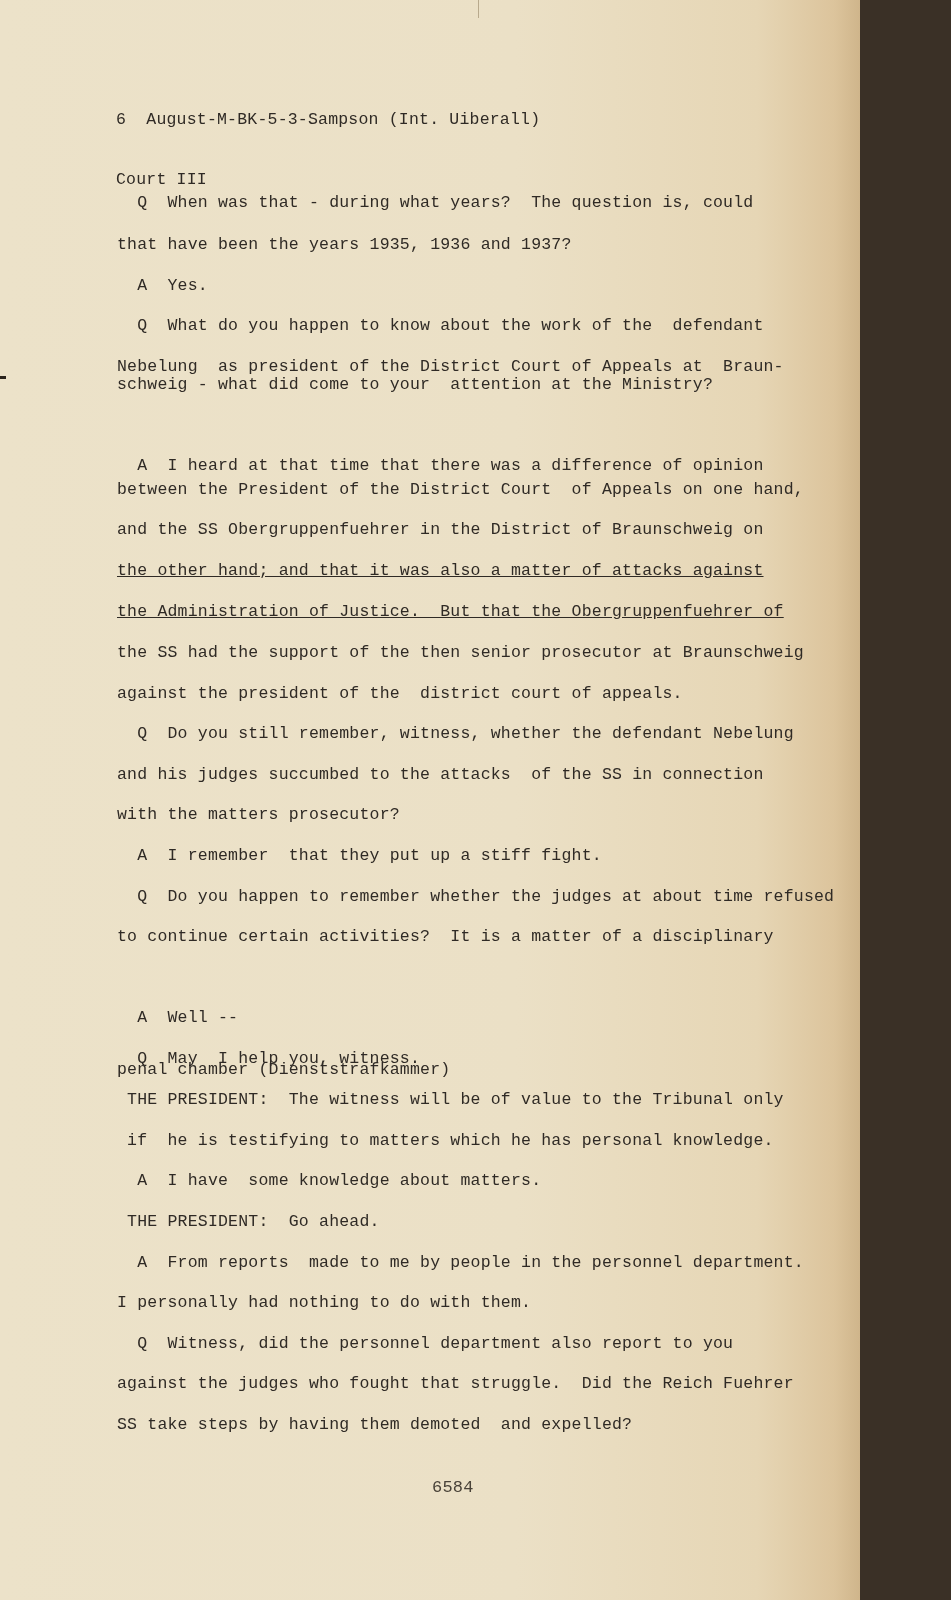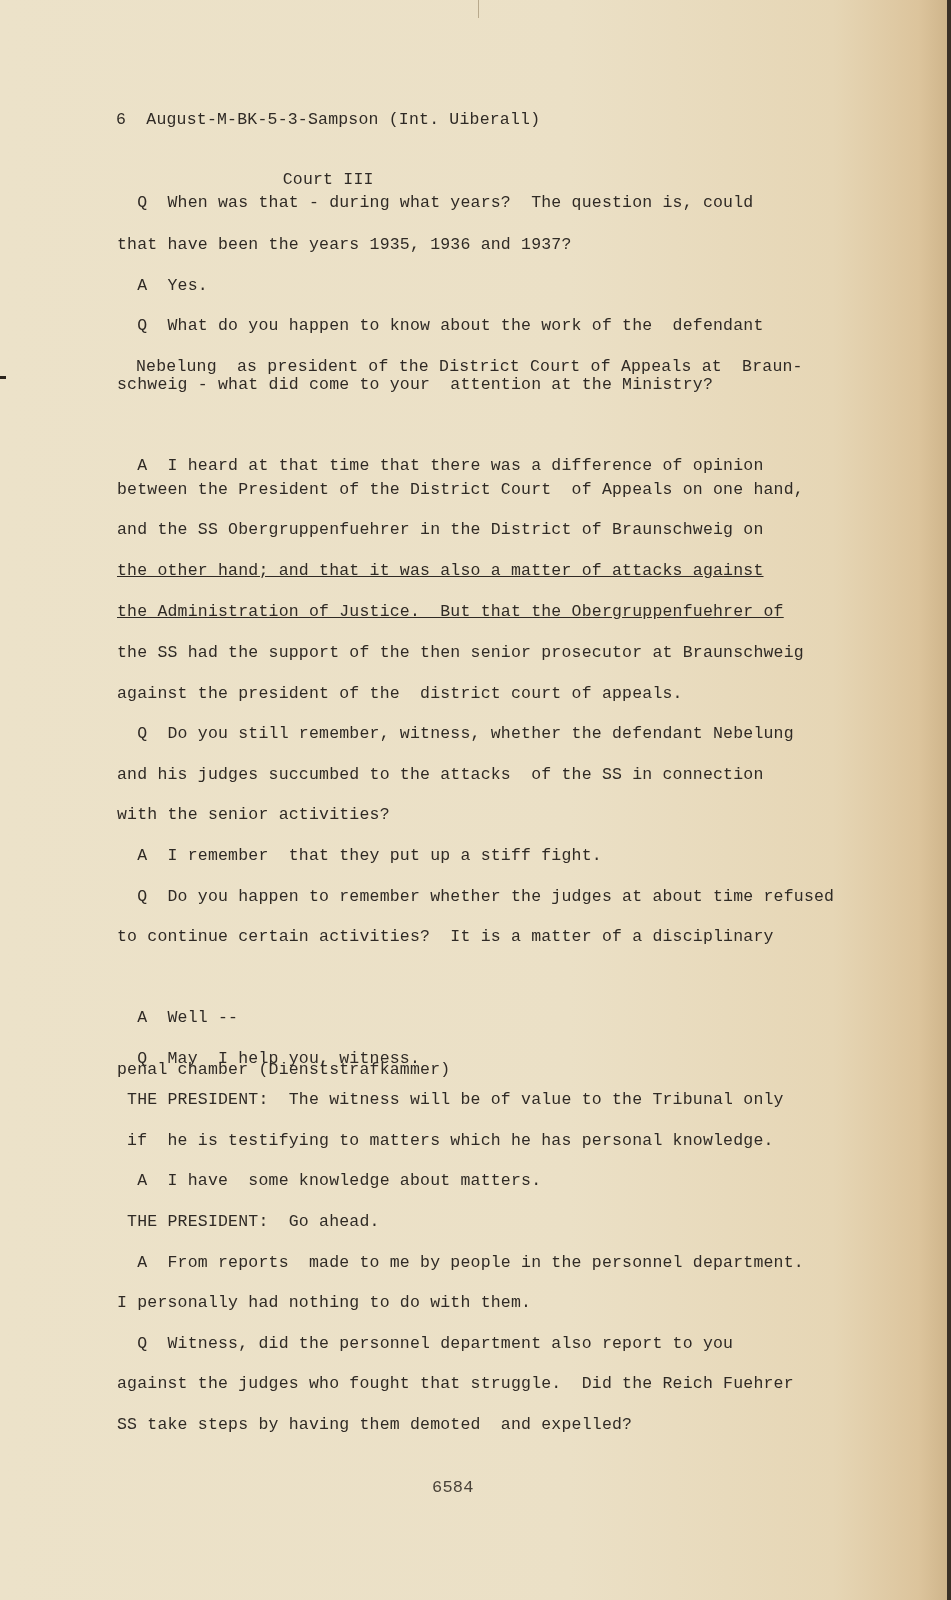--- a/index.html
+++ b/index.html
@@ -3,23 +3,22 @@
 <meta charset="utf-8">
 <style>
   html, body { margin: 0; padding: 0; }
   body {
     width: 951px; height: 1600px; overflow: hidden;
     background: #3a3026;
     position: relative;
   }
   .page {
     position: absolute; left: 0; top: 0;
-    width: 947px; height: 1600px;
+    width: 860px; height: 1600px;
     background: linear-gradient(90deg, #ece2c9 0%, #ebe0c6 60%, #e6d6b5 88%, #dcc49c 97%, #cfb58b 100%);
-    text-align: center;
   }
   .edge-mark {
     position: absolute; left: 0; top: 376px; width: 6px; height: 3px; background: #2a241c;
   }
   .top-mark {
     position: absolute; left: 478px; top: 0; width: 1px; height: 18px; background: #b8a98c;
   }
   .text {
     font-family: "Liberation Mono", "DejaVu Sans Mono", monospace;
     color: #2f2a25;
@@ -42,32 +41,32 @@
   <div class="text header">
     <div>6  August-M-BK-5-3-Sampson (Int. Uiberall)</div>
     <div>Court III</div>
   </div>
 
   <div id="body-lines">
       <div class="text line" style="top: 193px;">  Q  When was that - during what years?  The question is, could</div>
       <div class="text line" style="top: 235px;">that have been the years 1935, 1936 and 1937?</div>
       <div class="text line" style="top: 276px;">  A  Yes.</div>
       <div class="text line" style="top: 316px;">  Q  What do you happen to know about the work of the  defendant</div>
-      <div class="text line" style="top: 357px; margin-left: 19px;">Nebelung  as president of the District Court of Appeals at  Braun-</div>
+      <div class="text line" style="top: 357px;">Nebelung  as president of the District Court of Appeals at  Braun-</div>
       <div class="text line" style="top: 375px;">schweig - what did come to your  attention at the Ministry?</div>
       <div class="text line" style="top: 456px;">  A  I heard at that time that there was a difference of opinion</div>
       <div class="text line" style="top: 480px;">between the President of the District Court  of Appeals on one hand,</div>
       <div class="text line" style="top: 520px;">and the SS Obergruppenfuehrer in the District of Braunschweig on</div>
       <div class="text line" style="top: 561px; text-decoration: underline;">the other hand; and that it was also a matter of attacks against</div>
       <div class="text line" style="top: 602px; text-decoration: underline;">the Administration of Justice.  But that the Obergruppenfuehrer of</div>
       <div class="text line" style="top: 643px;">the SS had the support of the then senior prosecutor at Braunschweig</div>
       <div class="text line" style="top: 684px;">against the president of the  district court of appeals.</div>
       <div class="text line" style="top: 724px;">  Q  Do you still remember, witness, whether the defendant Nebelung</div>
       <div class="text line" style="top: 765px;">and his judges succumbed to the attacks  of the SS in connection</div>
-      <div class="text line" style="top: 805px;">with the senior activities?</div>
+      <div class="text line" style="top: 805px;">with the matters prosecutor?</div>
       <div class="text line" style="top: 846px;">  A  I remember  that they put up a stiff fight.</div>
       <div class="text line" style="top: 887px;">  Q  Do you happen to remember whether the judges at about time refused</div>
       <div class="text line" style="top: 927px;">to continue certain activities?  It is a matter of a disciplinary</div>
       <div class="text line" style="top: 1012px; margin-top: 48px;">penal chamber (Dienststrafkammer)</div>
       <div class="text line" style="top: 1008px;">  A  Well --</div>
       <div class="text line" style="top: 1049px;">  Q  May  I help you, witness.</div>
       <div class="text line" style="top: 1090px;"> THE PRESIDENT:  The witness will be of value to the Tribunal only</div>
       <div class="text line" style="top: 1131px;"> if  he is testifying to matters which he has personal knowledge.</div>
       <div class="text line" style="top: 1171px;">  A  I have  some knowledge about matters.</div>
       <div class="text line" style="top: 1212px;"> THE PRESIDENT:  Go ahead.</div>

